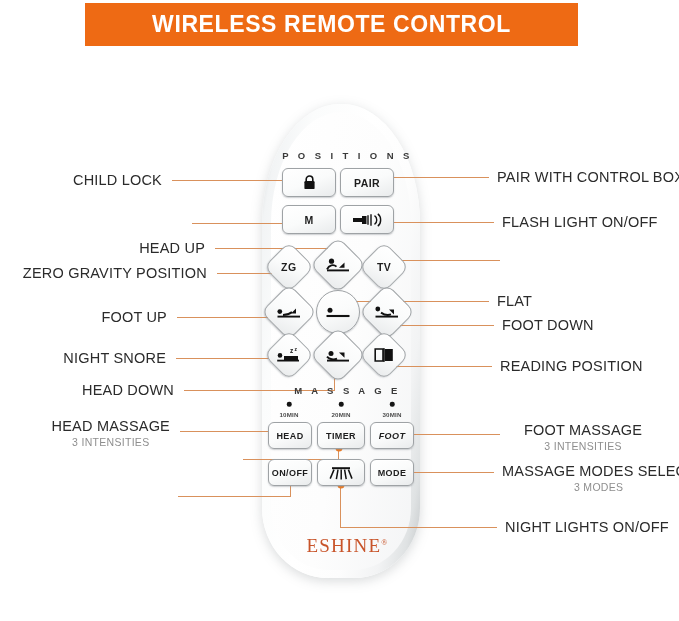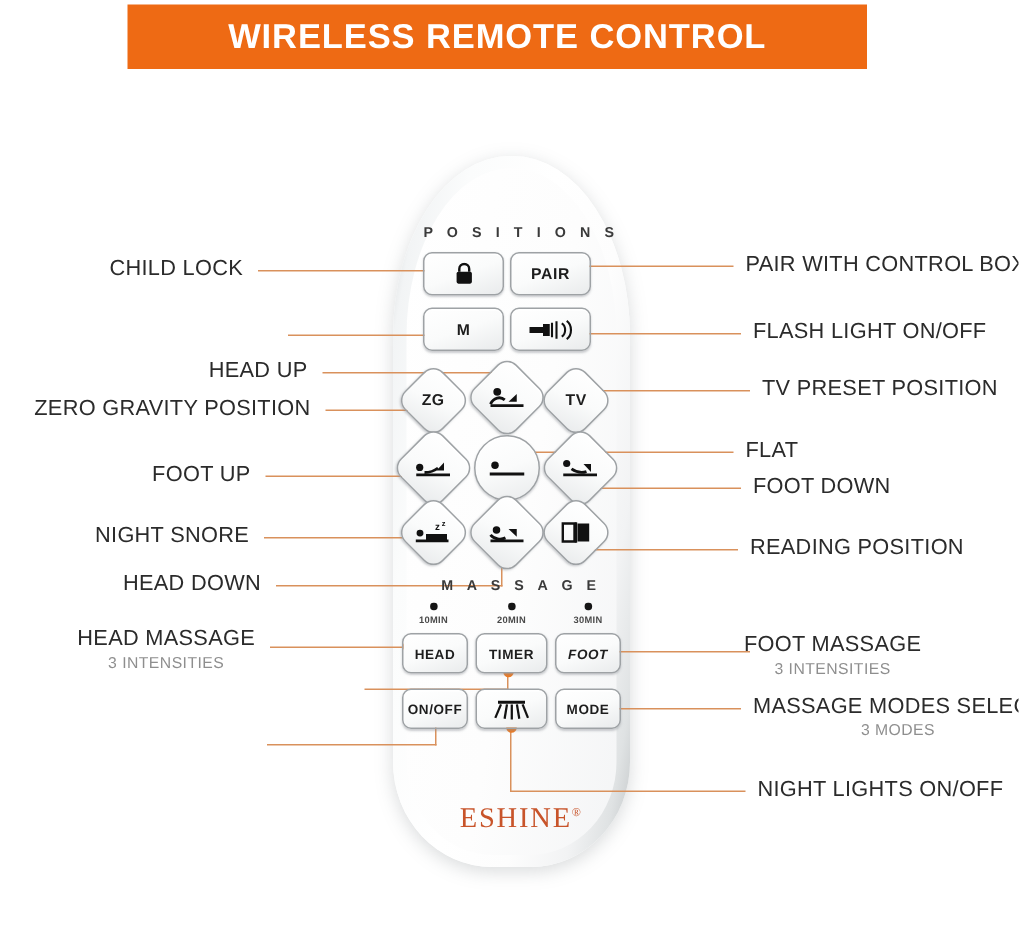--- a/index.html
+++ b/index.html
@@ -308,23 +308,20 @@
   </div>
   <div class="lead" style="left:384px;top:177px;width:105px;"></div>
   <div class="dot" style="left:383px;top:177px;"></div>
 
   <div class="lbl r" style="left:502px;top:222px;">
     <span>FLASH LIGHT ON/OFF</span>
   </div>
   <div class="lead" style="left:386px;top:222px;width:108px;"></div>
   <div class="dot" style="left:385px;top:222px;"></div>
 
-  <div class="lbl r" style="left:508px;top:260px;">
-    <span>TV PRESET POSITION</span>
-  </div>
   <div class="lead" style="left:385px;top:260px;width:115px;"></div>
   <div class="dot" style="left:384px;top:260px;"></div>
 
   <div class="lbl r" style="left:497px;top:301px;">
     <span>FLAT</span>
   </div>
   <div class="lead" style="left:337px;top:301px;width:152px;"></div>
   <div class="dot" style="left:336px;top:301px;"></div>
 
   <div class="lbl r" style="left:502px;top:325px;">
@@ -332,21 +329,21 @@
   </div>
   <div class="lead" style="left:383px;top:325px;width:111px;"></div>
   <div class="dot" style="left:382px;top:325px;"></div>
 
   <div class="lbl r" style="left:500px;top:366px;">
     <span>READING POSITION</span>
   </div>
   <div class="lead" style="left:389px;top:366px;width:103px;"></div>
   <div class="dot" style="left:388px;top:366px;"></div>
 
-  <div class="lbl r" style="left:496px;top:437px;text-align:center;">
+  <div class="lbl r" style="left:524px;top:437px;text-align:center;">
     <span>FOOT MASSAGE</span>
     <span class="sub">3 INTENSITIES</span>
   </div>
   <div class="lead" style="left:409px;top:434px;width:91px;"></div>
   <div class="dot" style="left:408px;top:434px;"></div>
 
   <div class="lbl r" style="left:502px;top:478px;text-align:center;">
     <span>MASSAGE MODES SELECT</span>
     <span class="sub">3 MODES</span>
   </div>

